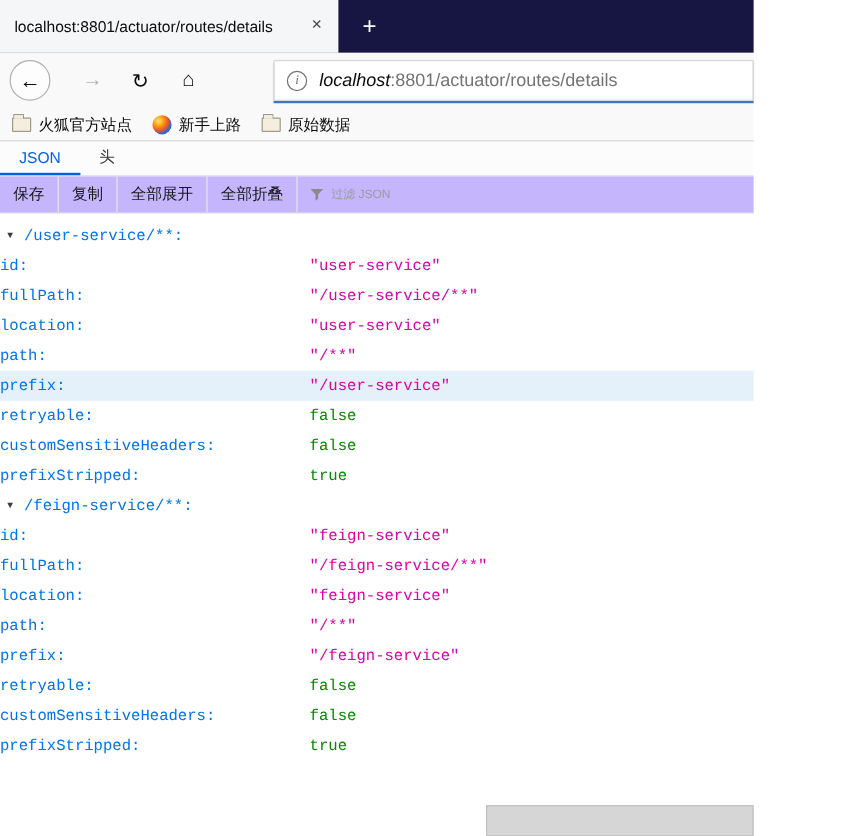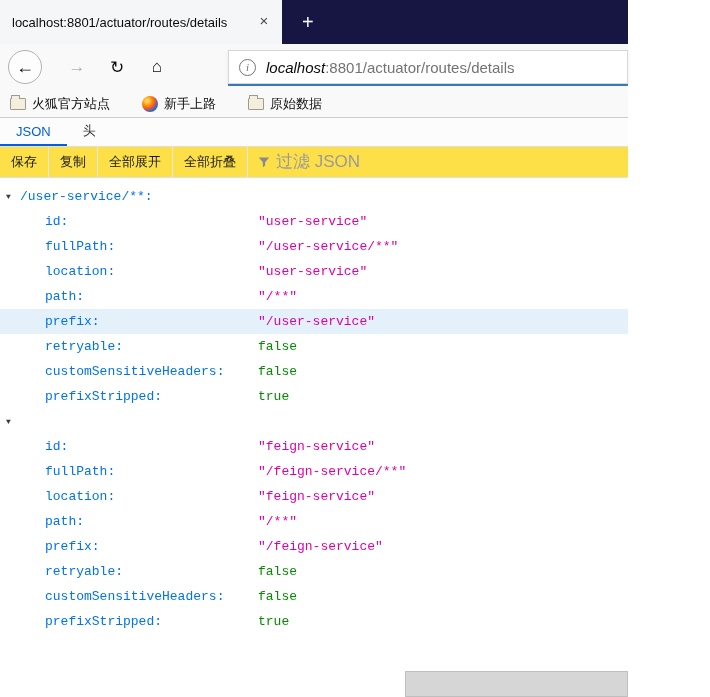--- a/index.html
+++ b/index.html
@@ -30,56 +30,56 @@
             border:1px solid #d7d7db; display:flex; align-items:center; padding:0 10px;
             box-shadow:0 1px 3px rgba(0,0,0,.08), 0 2px 0 0 #3f7cc4; }
   .info-icon { width:17px; height:17px; border:1px solid #737373; border-radius:50%;
                color:#737373; font-size:11px; font-style:italic; font-family:"Liberation Serif",serif;
                display:flex; align-items:center; justify-content:center; margin-right:10px; flex:none; }
   .url-text { font-size:15px; color:#737373; white-space:nowrap; overflow:hidden; }
   .url-host { color:#0c0c0d;font-style:italic; }
 
   
   .bookmarksbar { height:28px; background:#f9f9fa; display:flex; align-items:center;
-                  padding-left:10px; gap:32px; border-bottom:1px solid #cccccd; }
+                  padding-left:10px; gap:17px; border-bottom:1px solid #cccccd; }
   .bookmark { display:flex; align-items:center; gap:6px; font-size:13px; color:#0c0c0d; }
   .folder { width:16px; height:12px; background:#f3eede; border:1px solid #9e9a8c;
             border-radius:1px; position:relative; flex:none; }
   .folder::before { content:""; position:absolute; top:-4px; left:0; width:7px; height:3px;
                     background:#f3eede; border:1px solid #9e9a8c; border-bottom:none;
                     border-radius:1px 1px 0 0; }
   .fxlogo { width:16px; height:16px; border-radius:50%; flex:none;
             background:radial-gradient(circle at 32% 30%, #ffd567 8%, #ff9500 30%, #e3553a 52%, #1b6ce0 72%, #12356b 100%); }
 
   
   .viewer-tabs { height:29px; background:#fcfcfc; display:flex; align-items:stretch;
                  border-bottom:1px solid #dededf; }
   .vtab { padding:0 16px; font-size:13px; color:#38383d; display:flex; align-items:center;
           border-bottom:2px solid transparent; }
   .vtab.active { color:#0060df; border-bottom-color:#0060df; }
 
   
-  .controls { height:31px; background:#fde047; display:flex; align-items:center;
+  .controls { height:31px; background:#c4b5fd; display:flex; align-items:center;
               border-bottom:1px solid #e0e0e1; font-size:13px; color:#18181a; }
   .ctl-btn { padding:0 11px; height:100%; display:flex; align-items:center;
              border-right:1px solid #e7e7e8; }
   .filter-wrap { display:flex; align-items:center; margin-left:10px; gap:6px; }
-  .filter-input { border:none; outline:none; background:transparent; font-size:17px;
+  .filter-input { border:none; outline:none; background:transparent; font-size:10px;
                   width:160px; color:#38383d; font-family:"Liberation Sans",sans-serif; }
   .filter-input::placeholder { color:#9a9a9e; }
 
   
   .json-tree { padding-top:6px; background:#fff; }
   .json-row { position:relative; height:25px; line-height:25px;
               font-family:"Liberation Mono","DejaVu Sans Mono",monospace; font-size:13px;
               white-space:nowrap; }
   .json-row.highlight { background:var(--highlight,#e4f1fa); }
   .expander { position:absolute; left:6px; top:0; font-size:8px; color:#3b3b3b; line-height:25px; }
   .json-row.parent .key { margin-left:20px; }
-  .json-row.child  .key { margin-left:45px; }
+  .json-row.child  .key { }
   .key { color:var(--key,#0074e8); }
   .val { position:absolute; left:258px; top:0; }
   .val.string  { color:var(--string,#dd00a9); }
   .val.boolean { color:var(--boolean,#058b00); }
 
   
   .corner-panel { position:absolute; right:0; bottom:0; width:223px; height:26px;
                   background:#d6d6d6; border:1px solid #bfbfbf; }
 </style>
 </head>
@@ -142,21 +142,21 @@
   <div class="json-tree" id="json-tree">
       <div class="json-row parent"><span class="expander">▼</span><span class="key">/user-service/**:</span></div>
       <div class="json-row child"><span class="key">id:</span><span class="val string">"user-service"</span></div>
       <div class="json-row child"><span class="key">fullPath:</span><span class="val string">"/user-service/**"</span></div>
       <div class="json-row child"><span class="key">location:</span><span class="val string">"user-service"</span></div>
       <div class="json-row child"><span class="key">path:</span><span class="val string">"/**"</span></div>
       <div class="json-row child highlight"><span class="key">prefix:</span><span class="val string">"/user-service"</span></div>
       <div class="json-row child"><span class="key">retryable:</span><span class="val boolean">false</span></div>
       <div class="json-row child"><span class="key">customSensitiveHeaders:</span><span class="val boolean">false</span></div>
       <div class="json-row child"><span class="key">prefixStripped:</span><span class="val boolean">true</span></div>
-      <div class="json-row parent"><span class="expander">▼</span></div>
+      <div class="json-row parent"><span class="expander">▼</span><span class="key">/feign-service/**:</span></div>
       <div class="json-row child"><span class="key">id:</span><span class="val string">"feign-service"</span></div>
       <div class="json-row child"><span class="key">fullPath:</span><span class="val string">"/feign-service/**"</span></div>
       <div class="json-row child"><span class="key">location:</span><span class="val string">"feign-service"</span></div>
       <div class="json-row child"><span class="key">path:</span><span class="val string">"/**"</span></div>
       <div class="json-row child"><span class="key">prefix:</span><span class="val string">"/feign-service"</span></div>
       <div class="json-row child"><span class="key">retryable:</span><span class="val boolean">false</span></div>
       <div class="json-row child"><span class="key">customSensitiveHeaders:</span><span class="val boolean">false</span></div>
       <div class="json-row child"><span class="key">prefixStripped:</span><span class="val boolean">true</span></div>
     </div>
 

